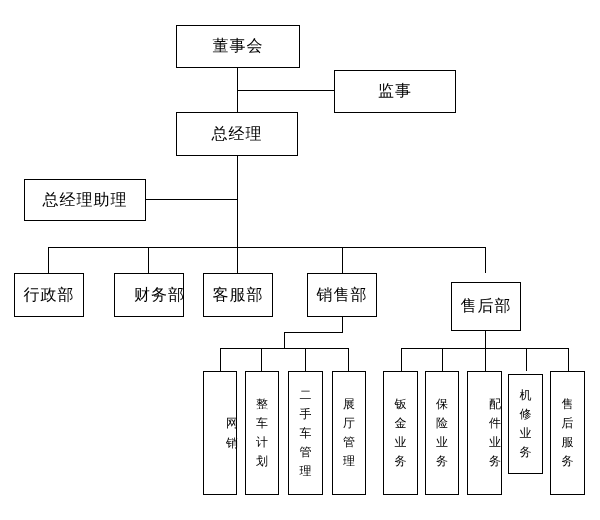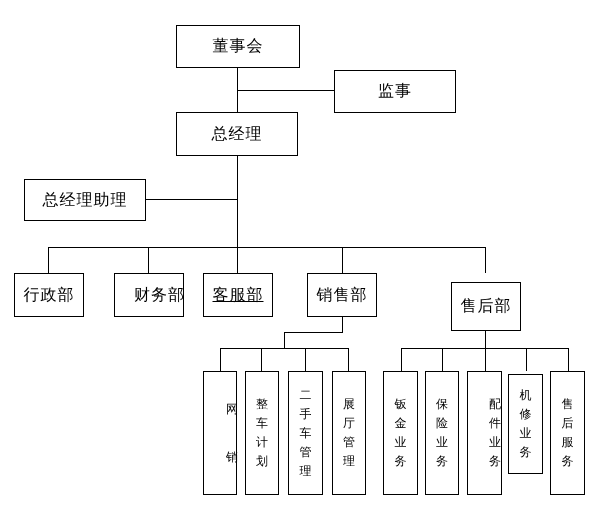--- a/index.html
+++ b/index.html
@@ -33,21 +33,21 @@
     letter-spacing: 0;
     white-space: normal;
   }
   .vbox .vtxt {
     width: 1em;
     word-break: break-all;
     text-align: center;
     line-height: 19px;
   }
   .vbox.wide-gap .vtxt {
-    line-height: 48px;
+    line-height: 20px;
     margin-left: 24px;
   }
   .line {
     position: absolute;
     background: #000000;
   }
   .h { height: 1px; }
   .v { width: 1px; }
 </style>
 </head>
@@ -95,21 +95,21 @@
   <div class="box" style="left:24px;  top:179px; width:122px; height:42px;">
       <span>总经理助理</span>
     </div>
 
   <div class="box" style="left:14px;  top:273px; width:70px; height:44px;text-align:right;">
       <span>行政部</span>
     </div>
   <div class="box" style="left:114px; top:273px; width:70px; height:44px;padding-left:21px;">
       <span>财务部</span>
     </div>
-  <div class="box" style="left:203px; top:273px; width:70px; height:44px;text-decoration:underline;">
+  <div class="box" style="left:203px; top:273px; width:70px; height:44px;">
       <span>客服部</span>
     </div>
   <div class="box" style="left:307px; top:273px; width:70px; height:44px;">
       <span>销售部</span>
     </div>
   <div class="box" style="left:451px; top:282px; width:70px; height:49px;">
       <span>售后部</span>
     </div>
 
   <div class="box vbox wide-gap" style="left:203px; top:371px; width:34px; height:124px;">

